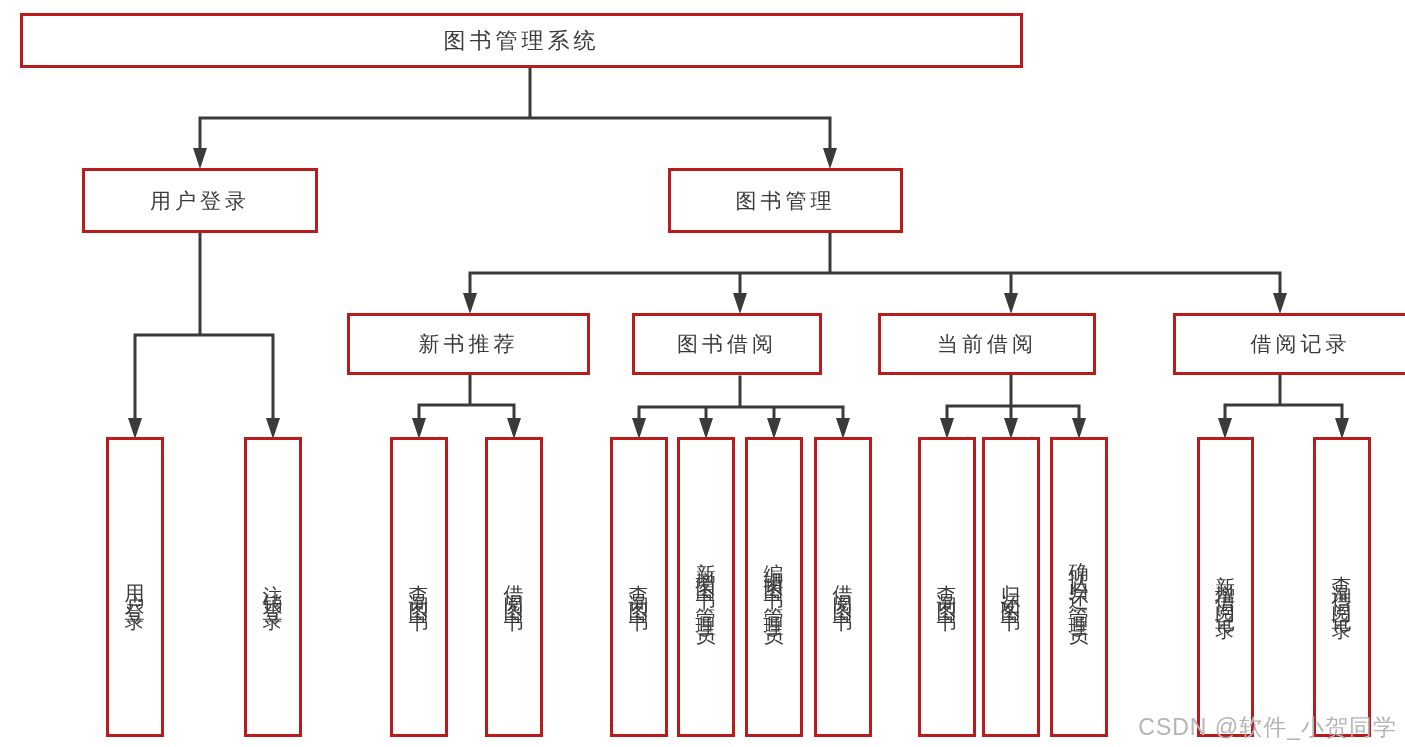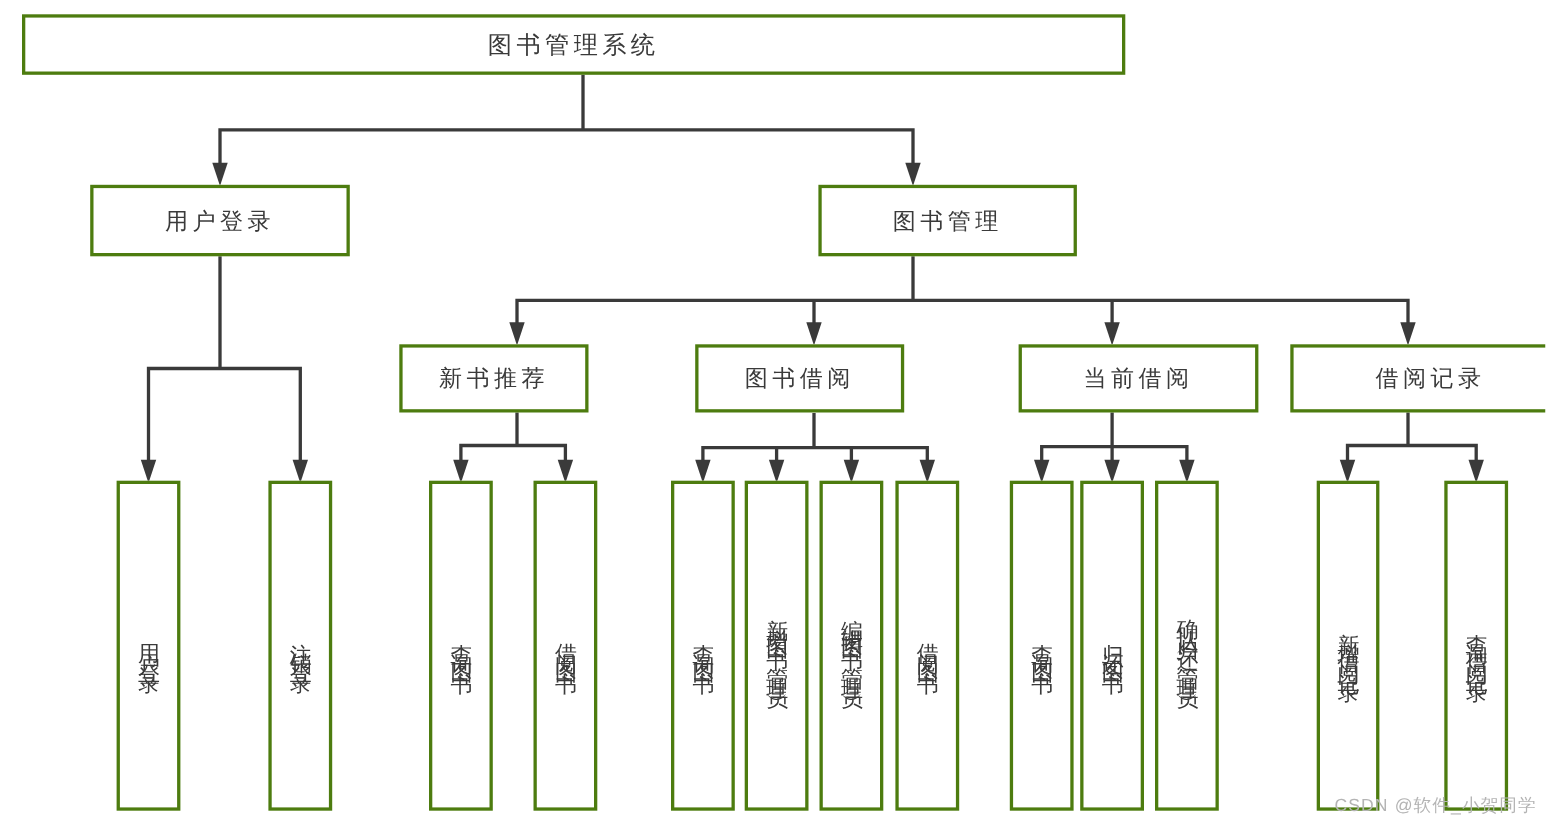--- a/index.html
+++ b/index.html
@@ -3,35 +3,35 @@
 <meta charset="utf-8">
 <style>
   html,body{margin:0;padding:0;background:#fff;}
   .canvas{
     position:relative;width:1405px;height:747px;background:#ffffff;
     font-family:"Liberation Sans",sans-serif;overflow:hidden;
   }
   .edges{position:absolute;left:0;top:0;width:1405px;height:747px;}
   .node{
     position:absolute;box-sizing:border-box;background:#ffffff;
-    border:3px solid #4d7c0f;color:#3a3a3a;
+    border:3px solid #b91c1c;color:#3a3a3a;
     display:flex;align-items:center;justify-content:center;
   }
   .h-node{font-size:21px;letter-spacing:4px;white-space:nowrap;}
   .root{left:20px;top:13px;width:1003px;height:55px;font-size:22px;}
   .lvl2{top:168px;height:65px;}
   .lvl3{top:313px;height:62px;}
   .leaf{
     top:437px;height:300px;width:58px;
     writing-mode:vertical-rl;text-orientation:mixed;
     font-size:20px;letter-spacing:9px;line-height:1;
   }
   .watermark{
     position:absolute;right:8px;bottom:4px;
-    font-size:16px;letter-spacing:1px;color:#b4b4b4;white-space:nowrap;
+    font-size:23px;letter-spacing:1px;color:#b4b4b4;white-space:nowrap;
   }
 </style>
 </head>
 <body>
 
 <div class="canvas">
 
   <svg class="edges" viewBox="0 0 1405 747" xmlns="http://www.w3.org/2000/svg">
     <g stroke="#3a3a3a" stroke-width="3" fill="none" stroke-linecap="square">
       <path d="M530,68 V118 M200,118 H830 M200,118 V150 M830,118 V150"></path>
@@ -61,25 +61,25 @@
       <path d="M1004,418 L1018,418 L1011,439 Z"></path>
       <path d="M1072,418 L1086,418 L1079,439 Z"></path>
       <path d="M1218,418 L1232,418 L1225,439 Z"></path>
       <path d="M1335,418 L1349,418 L1342,439 Z"></path>
     </g>
   </svg>
 
   <div class="node h-node root">图书管理系统</div>
 
   <div class="node h-node lvl2" style="left:82px;width:236px;">用户登录</div>
-  <div class="node h-node lvl2" style="left:744px;width:235px;">图书管理</div>
+  <div class="node h-node lvl2" style="left:668px;width:235px;">图书管理</div>
 
-  <div class="node h-node lvl3" style="left:363px;width:172px;">新书推荐</div>
+  <div class="node h-node lvl3" style="left:347px;width:243px;">新书推荐</div>
   <div class="node h-node lvl3" style="left:632px;width:190px;">图书借阅</div>
-  <div class="node h-node lvl3" style="left:926px;width:218px;">当前借阅</div>
+  <div class="node h-node lvl3" style="left:878px;width:218px;">当前借阅</div>
   <div class="node h-node lvl3" style="left:1173px;width:255px;">借阅记录</div>
 
   <div class="node leaf" style="left:106px;">用户登录</div>
   <div class="node leaf" style="left:244px;">注销登录</div>
 
   <div class="node leaf" style="left:390px;">查询图书</div>
   <div class="node leaf" style="left:485px;">借阅图书</div>
 
   <div class="node leaf" style="left:610px;">查询图书</div>
   <div class="node leaf" style="left:677px;">新增图书（管理员）</div>

